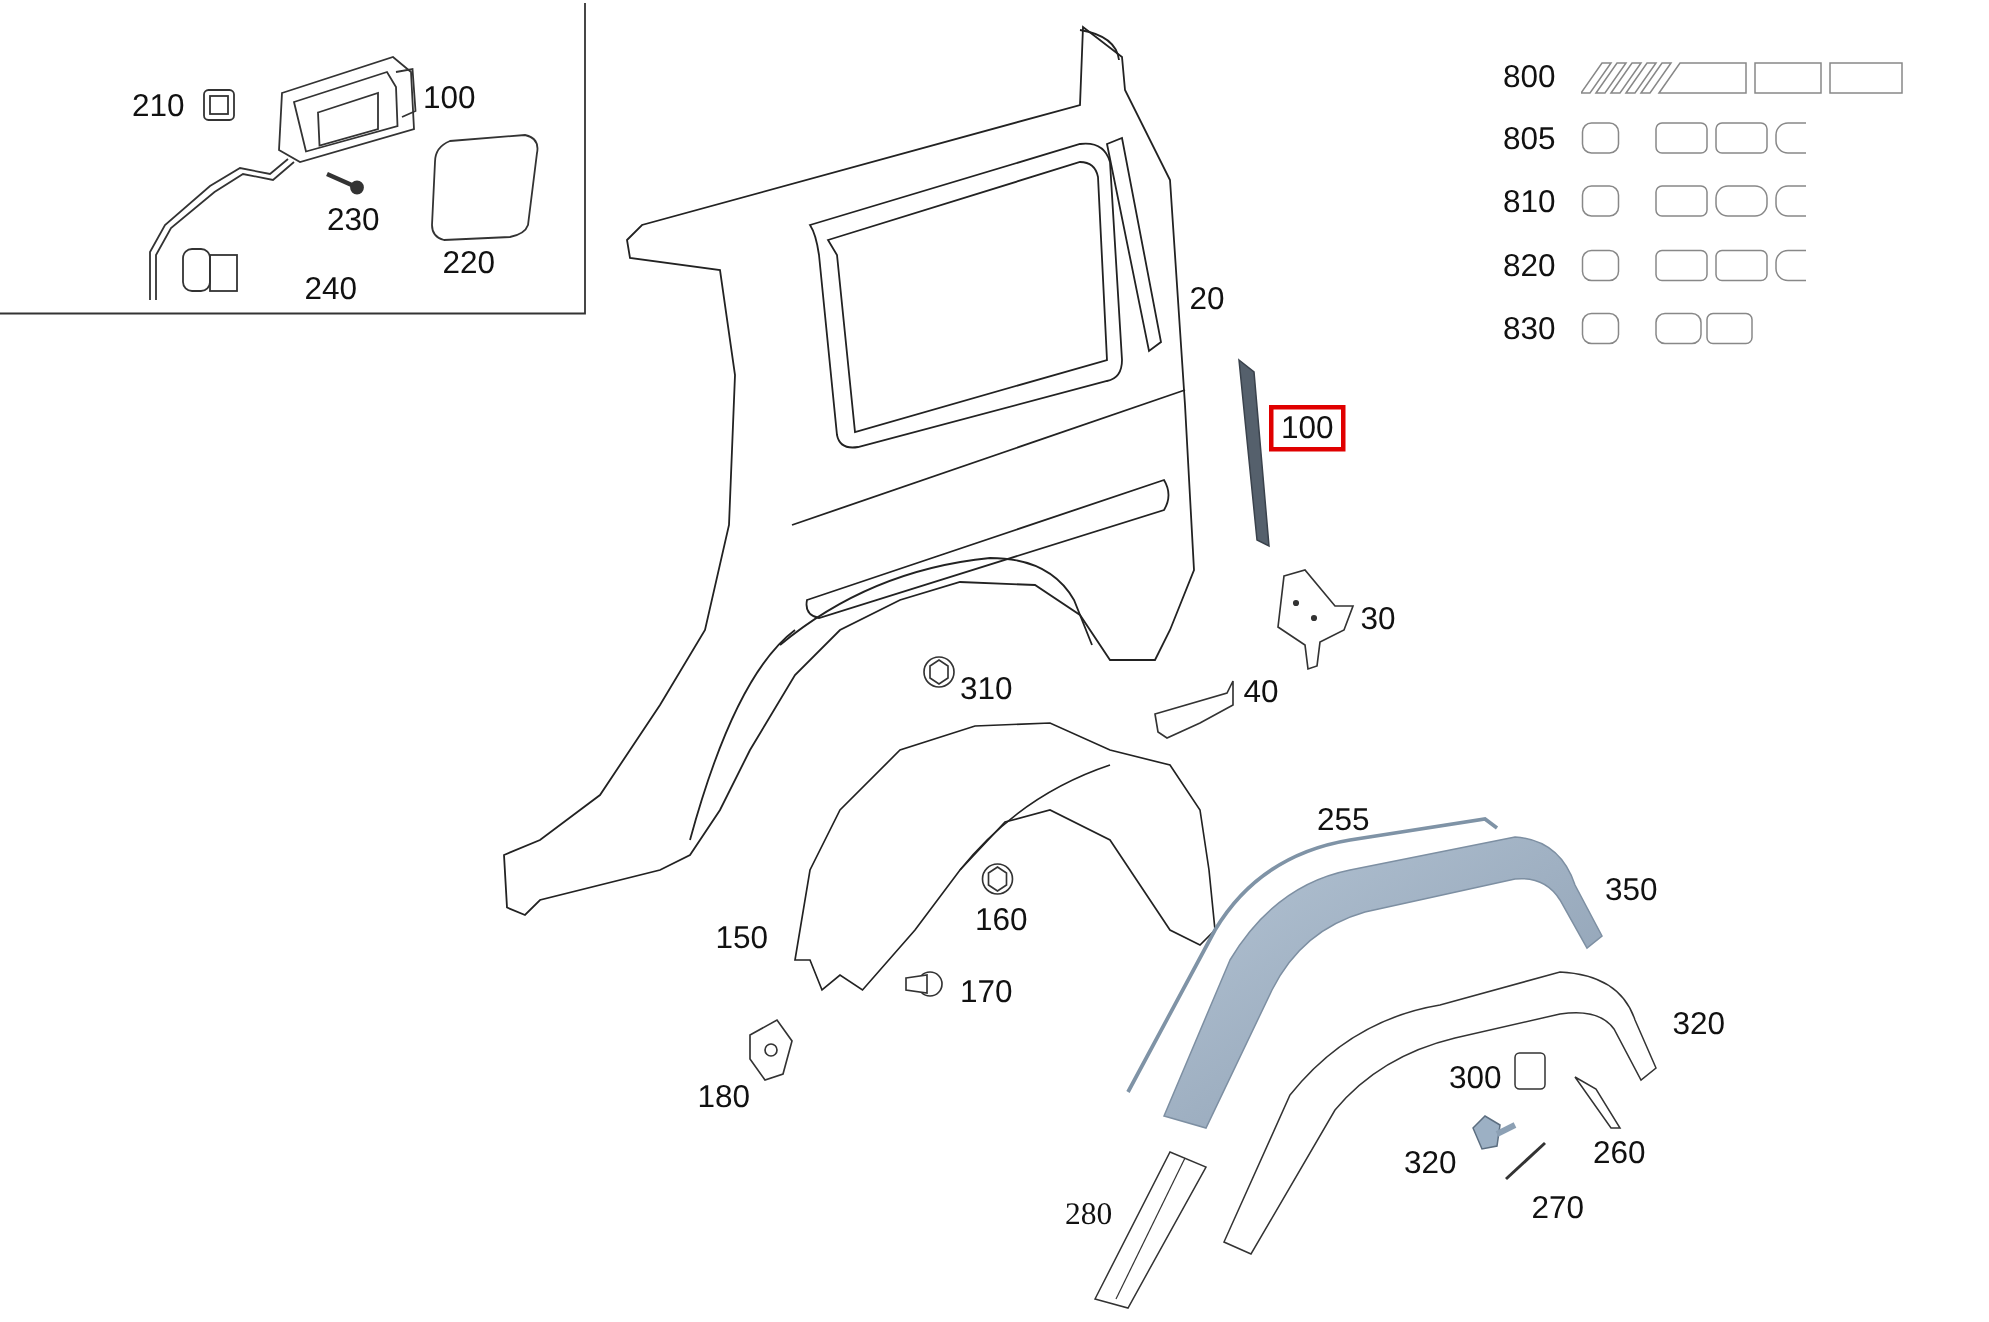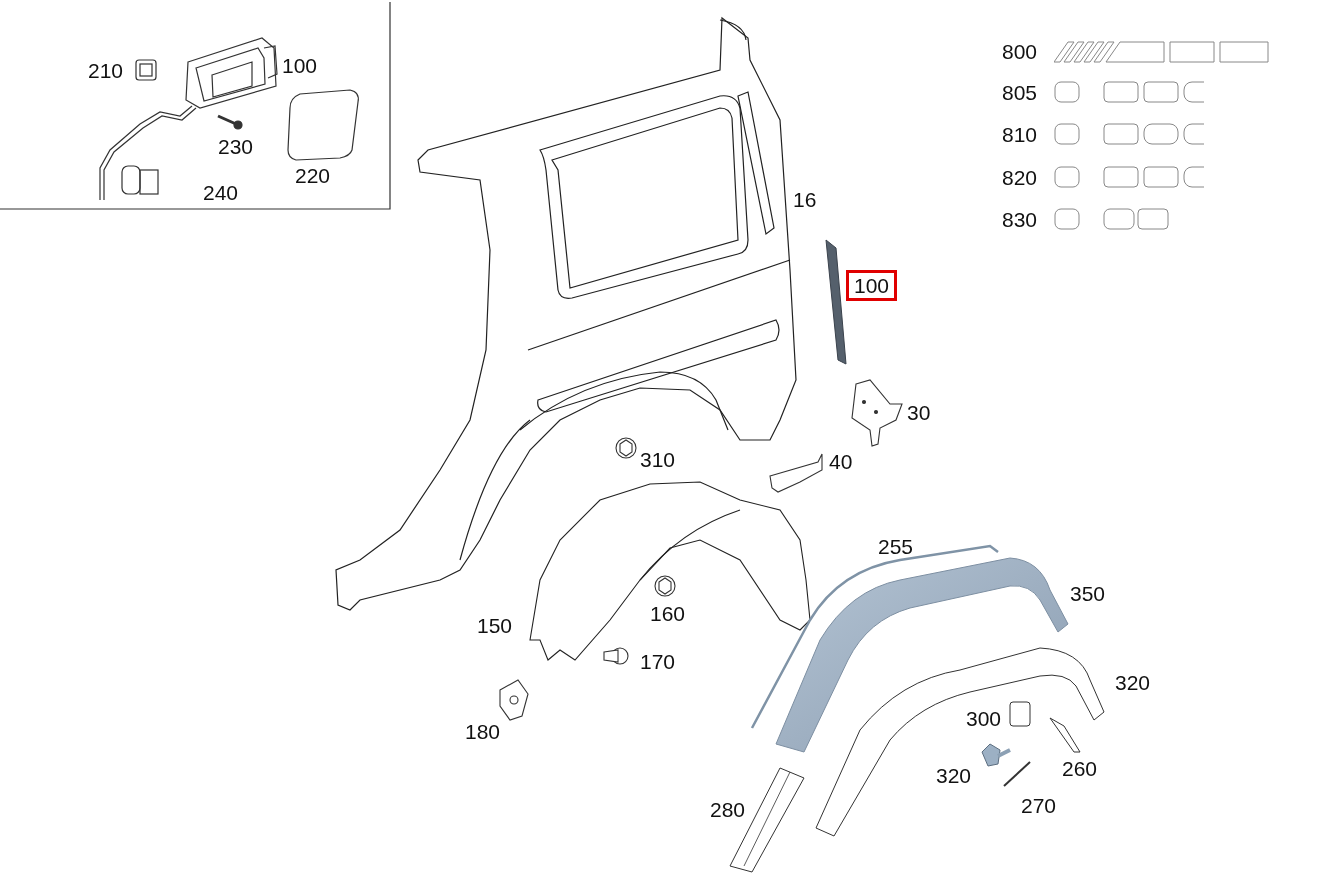--- a/index.html
+++ b/index.html
@@ -142,39 +142,39 @@
   </svg>
 <svg class="badge" style="left:1054px;top:207px" width="120" height="26">
     <g fill="none" stroke="#888">
       <rect x="1" y="2" width="24" height="20" rx="6"></rect>
       <rect x="50" y="2" width="30" height="20" rx="6"></rect>
       <rect x="84" y="2" width="30" height="20" rx="4"></rect>
     </g>
   </svg>
 
 <div id="labels">
-    <div class="lbl" style="left: 793px; top: 189px;">16</div>
+    <div class="lbl" style="left: 793px; top: 189px;">20</div>
     <div class="lbl" style="left: 907px; top: 402px;">30</div>
     <div class="lbl" style="left: 829px; top: 451px;">40</div>
     <div class="lbl hl" style="left: 851px; top: 275px;">100</div>
     <div class="lbl" style="left: 477px; top: 615px;">150</div>
     <div class="lbl" style="left: 650px; top: 603px;">160</div>
     <div class="lbl" style="left: 640px; top: 651px;">170</div>
     <div class="lbl" style="left: 465px; top: 721px;">180</div>
     <div class="lbl" style="left: 282px; top: 55px;">100</div>
     <div class="lbl" style="left: 88px; top: 60px;">210</div>
     <div class="lbl" style="left: 295px; top: 165px;">220</div>
     <div class="lbl" style="left: 218px; top: 136px;">230</div>
     <div class="lbl" style="left: 165px; top: 182px; margin-left: 38px;">240</div>
     <div class="lbl" style="left: 1070px; top: 583px;">350</div>
     <div class="lbl" style="left: 1115px; top: 672px;">320</div>
     <div class="lbl" style="left: 878px; top: 536px;">255</div>
     <div class="lbl" style="left: 1062px; top: 758px;">260</div>
     <div class="lbl" style="left: 993px; top: 795px; margin-left: 28px;">270</div>
-    <div class="lbl" style="left: 710px; top: 799px;">280</div>
+    <div class="lbl" style="left: 710px; top: 799px; font-family: Liberation Serif, serif;">280</div>
     <div class="lbl" style="left: 966px; top: 708px;">300</div>
     <div class="lbl" style="left: 640px; top: 449px;">310</div>
     <div class="lbl" style="left: 936px; top: 765px;">320</div>
     <div class="lbl" style="left: 1002px; top: 41px;">800</div>
     <div class="lbl" style="left: 1002px; top: 82px;">805</div>
     <div class="lbl" style="left: 1002px; top: 124px;">810</div>
     <div class="lbl" style="left: 1002px; top: 167px;">820</div>
     <div class="lbl" style="left: 1002px; top: 209px;">830</div>
   </div>
 

